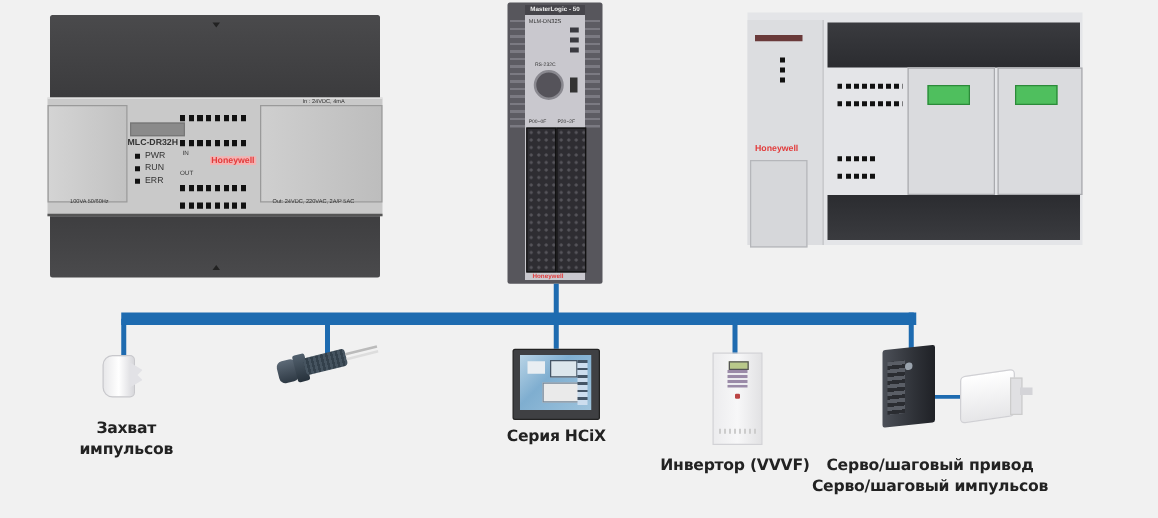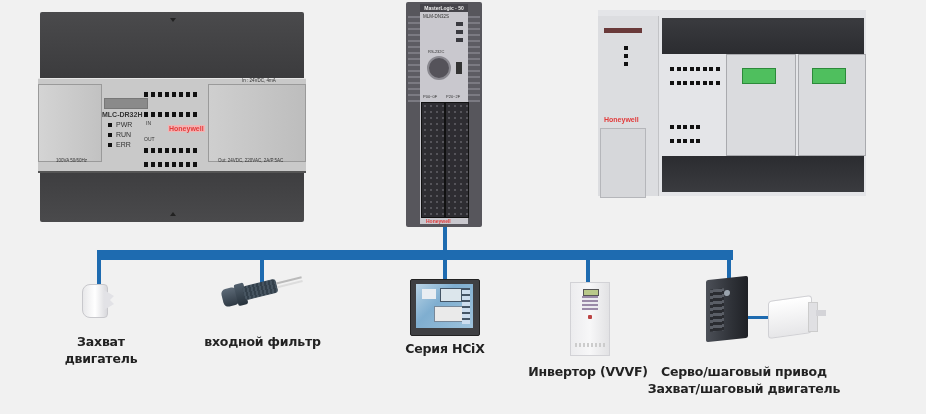--- a/index.html
+++ b/index.html
@@ -93,32 +93,31 @@
 <div class="abs bus" style="left:586px;top:255px;width:4px;height:28px;"></div>
 <div class="abs bus" style="left:727px;top:250px;width:4px;height:30px;"></div>
 <div class="abs bus" style="left:746px;top:316px;width:22px;height:3px;"></div>
 
 <div class="abs" style="left:82px;top:282px;width:34px;height:36px;">
   <div class="abs" style="left:0;top:2px;width:24px;height:32px;background:linear-gradient(90deg,#e8e8ea,#ffffff 50%,#d8d8dc);border-radius:8px 4px 4px 8px;border:1px solid #c8c8cc;"></div>
   <div class="abs" style="left:22px;top:8px;width:10px;height:20px;background:#e2e2e6;clip-path:polygon(0 0,100% 30%,60% 50%,100% 70%,0 100%);"></div>
 </div>
 <div class="lbl" style="left:40px;top:333px;width:122px;">
   <div>Захват</div>
-  <div>двигатель</div>
+  <div>импульсов</div>
 </div>
 
 <div class="abs" style="left:222px;top:282px;width:84px;height:30px;transform:rotate(-14deg);transform-origin:left center;">
   <div class="abs" style="left:0;top:8px;width:16px;height:18px;border-radius:5px;background:linear-gradient(#5d6a77,#2e3944);"></div>
   <div class="abs" style="left:14px;top:6px;width:10px;height:22px;border-radius:2px;background:linear-gradient(#52606d,#26313b);"></div>
   <div class="abs" style="left:22px;top:10px;width:34px;height:14px;border-radius:3px;background:repeating-linear-gradient(90deg,#465460 0 2px,#33404b 2px 4px);"></div>
   <div class="abs" style="left:56px;top:14px;width:26px;height:2px;background:#bbb;"></div>
   <div class="abs" style="left:56px;top:18px;width:26px;height:2px;background:#ddd;"></div>
 </div>
 <div class="lbl" style="left:190px;top:333px;width:145px;">
-  <div>входной фильтр</div>
 </div>
 
 <div class="abs" style="left:410px;top:279px;width:68px;height:55px;background:#3f4043;border:1px solid #222;border-radius:2px;">
   <div class="abs" style="left:5px;top:4px;width:57px;height:44px;background:linear-gradient(135deg,#b9d4e6,#7faed0 40%,#9ec3dc);">
     <div class="abs" style="left:6px;top:5px;width:14px;height:10px;background:#e9eef2;"></div>
     <div class="abs" style="left:24px;top:4px;width:20px;height:12px;background:#dce6ec;border:1px solid #456;"></div>
     <div class="abs" style="left:18px;top:22px;width:28px;height:14px;background:#eaeaea;border:1px solid #789;"></div>
     <div class="abs" style="left:46px;top:4px;width:8px;height:36px;background:repeating-linear-gradient(#456 0 2px,#cde 2px 6px);"></div>
   </div>
 </div>
@@ -136,14 +135,14 @@
   <div class="abs" style="left:4px;top:10px;width:14px;height:42px;background:repeating-linear-gradient(#5a5e66 0 3px,#2a2c31 3px 6px);"></div>
   <div class="abs" style="left:18px;top:12px;width:6px;height:6px;border-radius:50%;background:#9aa3ad;"></div>
 </div>
 <div class="abs" style="left:768px;top:296px;width:58px;height:40px;">
   <div class="abs" style="left:0;top:2px;width:42px;height:36px;background:linear-gradient(#ffffff,#e6e6e8);border:1px solid #d0d0d4;border-radius:4px;transform:skewY(-8deg);"></div>
   <div class="abs" style="left:40px;top:6px;width:8px;height:28px;background:#e0e0e3;border:1px solid #ccc;"></div>
   <div class="abs" style="left:48px;top:14px;width:10px;height:6px;background:#d4d4d8;"></div>
 </div>
 <div class="lbl" style="left:644px;top:363px;width:200px;">
   <div>Серво/шаговый привод</div>
-  <div>Захват/шаговый двигатель</div>
+  <div>Серво/шаговый импульсов</div>
 </div>
 
 </body></html>

